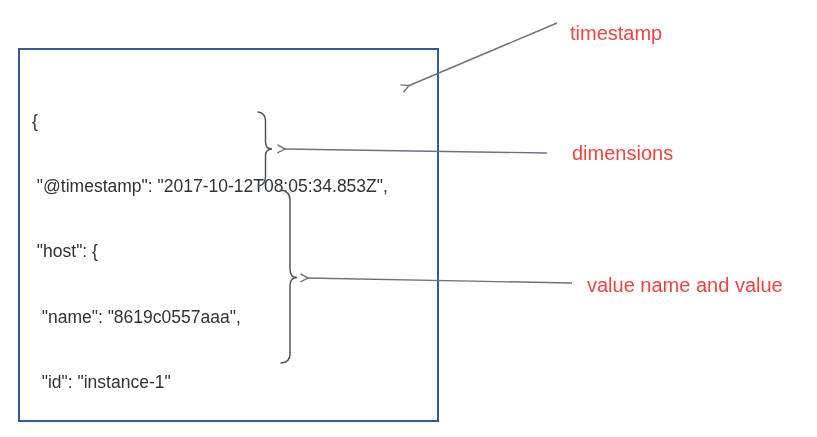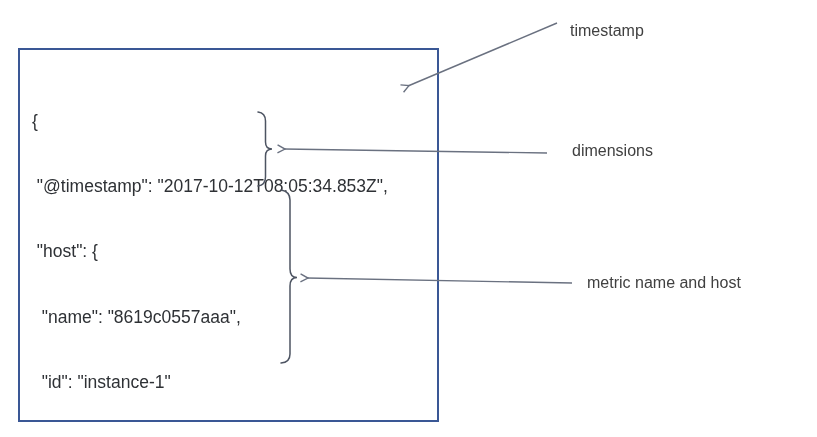--- a/index.html
+++ b/index.html
@@ -44,22 +44,22 @@
     left: 0;
     top: 0;
     width: 817px;
     height: 437px;
     z-index: 5;
     pointer-events: none;
   }
   .anno-label {
     position: absolute;
     font-family: "Liberation Sans", sans-serif;
-    font-size: 16px;
-    color: #404040;
+    font-size: 20px;
+    color: #ef4444;
     white-space: nowrap;
     z-index: 6;
   }
   .label-timestamp { left: 570px; top: 22px; }
   .label-dimensions { left: 572px; top: 142px; text-align: center; }
   .label-metric { left: 587px; top: 274px; }
 </style>
 </head>
 <body>
 
@@ -98,15 +98,15 @@
 
     <line x1="557" y1="23" x2="408" y2="86" stroke="#6a7180" stroke-width="1.4" marker-end="url(#chev)"></line>
 
     <line x1="547" y1="153" x2="284" y2="149" stroke="#6a7180" stroke-width="1.4" marker-end="url(#chev)"></line>
 
     <line x1="572" y1="283" x2="307" y2="278" stroke="#6a7180" stroke-width="1.4" marker-end="url(#chev)"></line>
   </svg>
 
   <div class="anno-label label-timestamp">timestamp</div>
   <div class="anno-label label-dimensions">dimensions</div>
-  <div class="anno-label label-metric">metric name and host</div>
+  <div class="anno-label label-metric">value name and value</div>
 
 </div>
 
 </body></html>

